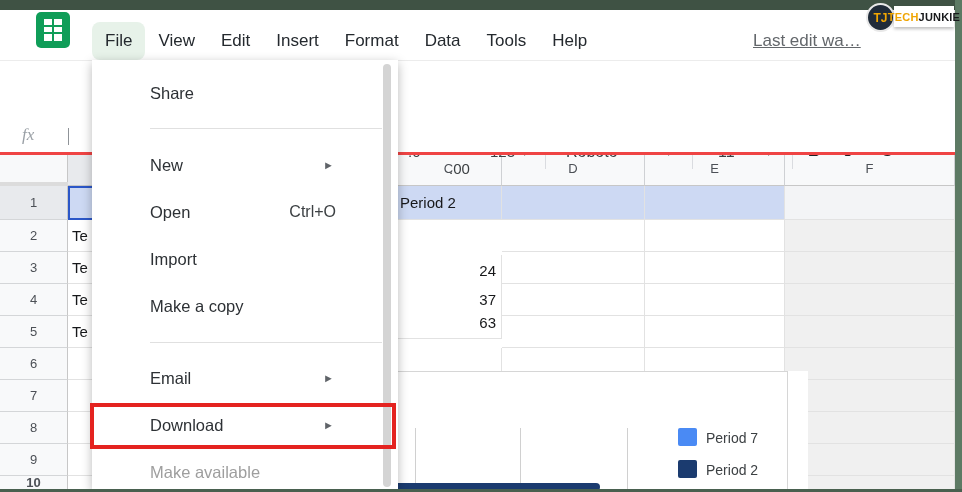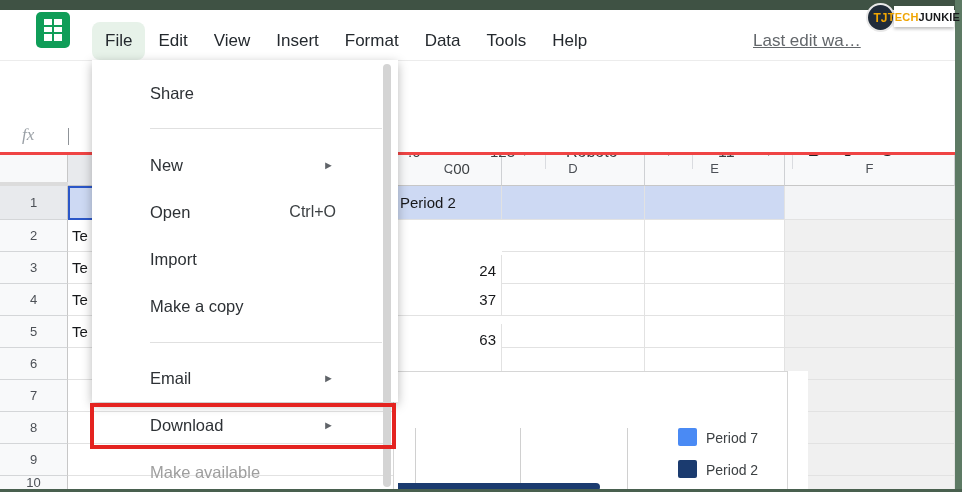--- a/index.html
+++ b/index.html
@@ -60,21 +60,21 @@
 
   
   .chart-white{left:393px;top:371px;width:415px;height:118px;background:#fff;z-index:2;}
   .chart-frame{left:0;top:0;width:395px;height:118px;border:1px solid #d6d6d6;border-bottom:none;box-sizing:border-box;}
   .chart-gridline{top:57px;width:1px;height:61px;background:#d0d0d0;}
   .legend-swatch{width:19px;height:18px;border-radius:2px;}
   .legend-label{font-size:14px;color:#3c4043;}
   .chart-bar{left:5px;top:112px;width:202px;height:8px;background:#1b3b6f;border-radius:0 4px 4px 0;}
 
   
-  .dropdown{left:92px;top:60px;width:306px;height:342px;background:#fff;z-index:3;
+  .dropdown{left:92px;top:60px;width:306px;height:429px;background:#fff;z-index:3;
             box-shadow:0 3px 10px rgba(0,0,0,0.28);}
   .dd-item{left:0;width:290px;height:36px;line-height:36px;font-size:16.5px;color:#2d3135;padding-left:58px;
            box-sizing:border-box;}
   .dd-item.disabled{color:#9e9e9e;}
   .dd-sub{position:absolute;right:48px;top:0;font-size:11px;color:#5f6368;}
   .dd-shortcut{position:absolute;right:46px;top:0;font-size:16px;color:#3c4043;}
   .dd-divider{left:58px;width:232px;height:1px;background:#e0e0e0;}
   .dd-scrollbar{right:7px;top:4px;width:8px;height:423px;background:#d4d4d4;border-radius:4px;}
 
   .red-box{left:90px;top:403px;width:306px;height:46px;border:4px solid #e42320;box-sizing:border-box;z-index:4;}
@@ -132,21 +132,21 @@
       </div>
     <div class="abs row-header" style="top:228px;height:32px;">
         <span>7</span>
       </div>
     <div class="abs row-header" style="top:260px;height:32px;">
         <span>8</span>
       </div>
     <div class="abs row-header" style="top:292px;height:32px;">
         <span>9</span>
       </div>
-    <div class="abs row-header" style="top:324px;height:13px;border-bottom:none;">
+    <div class="abs row-header" style="top:324px;height:13px;border-bottom:none;font-weight:bold;">
         <span>10</span>
       </div>
 
     <div class="abs cell blue active txt" style="left:68px;top:34px;width:328px;height:34px;"></div>
     <div class="abs cell blue txt" style="left:396px;top:34px;width:106px;height:34px;">
         <span>Period 2</span>
       </div>
     <div class="abs cell blue" style="left:502px;top:34px;width:143px;height:34px;"></div>
     <div class="abs cell blue" style="left:645px;top:34px;width:140px;height:34px;"></div>
     <div class="abs cell grayer" style="left:785px;top:34px;width:170px;height:34px;"></div>
@@ -174,21 +174,21 @@
     <div class="abs cell num" style="left:396px;top:132px;width:106px;height:32px;justify-content:flex-end;">
         <span>37</span>
       </div>
     <div class="abs cell" style="left:502px;top:132px;width:143px;height:32px;"></div>
     <div class="abs cell" style="left:645px;top:132px;width:140px;height:32px;"></div>
     <div class="abs cell gray" style="left:785px;top:132px;width:170px;height:32px;"></div>
 
     <div class="abs cell txt" style="left:68px;top:164px;width:328px;height:32px;">
         <span>Te</span>
       </div>
-    <div class="abs cell num" style="left:396px;top:172px;width:106px;height:32px;">
+    <div class="abs cell num" style="left:396px;top:155px;width:106px;height:32px;">
         <span>63</span>
       </div>
     <div class="abs cell" style="left:502px;top:164px;width:143px;height:32px;"></div>
     <div class="abs cell" style="left:645px;top:164px;width:140px;height:32px;"></div>
     <div class="abs cell gray" style="left:785px;top:164px;width:170px;height:32px;"></div>
 
     <div class="abs cell" style="left:68px;top:196px;width:434px;height:32px;"></div>
     <div class="abs cell" style="left:502px;top:196px;width:143px;height:32px;"></div>
     <div class="abs cell" style="left:645px;top:196px;width:140px;height:32px;"></div>
     <div class="abs cell gray" style="left:785px;top:196px;width:170px;height:32px;"></div>
@@ -217,22 +217,22 @@
   <div class="abs menubar">
     <div class="abs sheets-icon">
       <div class="grid">
         <i style="left:0;top:6px;width:18px;height:2px;"></i>
         <i style="left:0;top:13px;width:18px;height:2px;"></i>
         <i style="left:8px;top:0;width:2px;height:22px;"></i>
       </div>
     </div>
     <div class="abs menu-items">
       <div class="menu-item active">File</div>
+      <div class="menu-item">View</div>
       <div class="menu-item">Edit</div>
-      <div class="menu-item">View</div>
       <div class="menu-item">Insert</div>
       <div class="menu-item">Format</div>
       <div class="menu-item">Data</div>
       <div class="menu-item">Tools</div>
       <div class="menu-item">Help</div>
     </div>
     <div class="abs last-edit">Last edit wa…</div>
   </div>
 
   <div class="abs toolbar">

